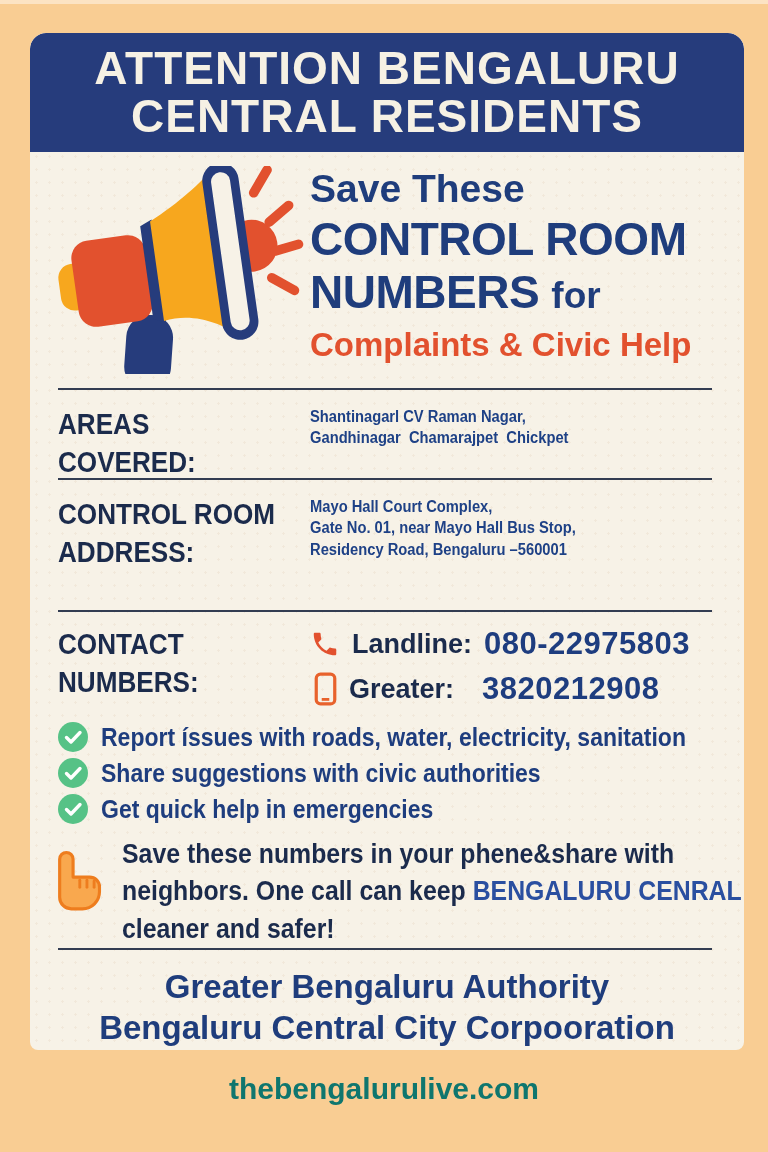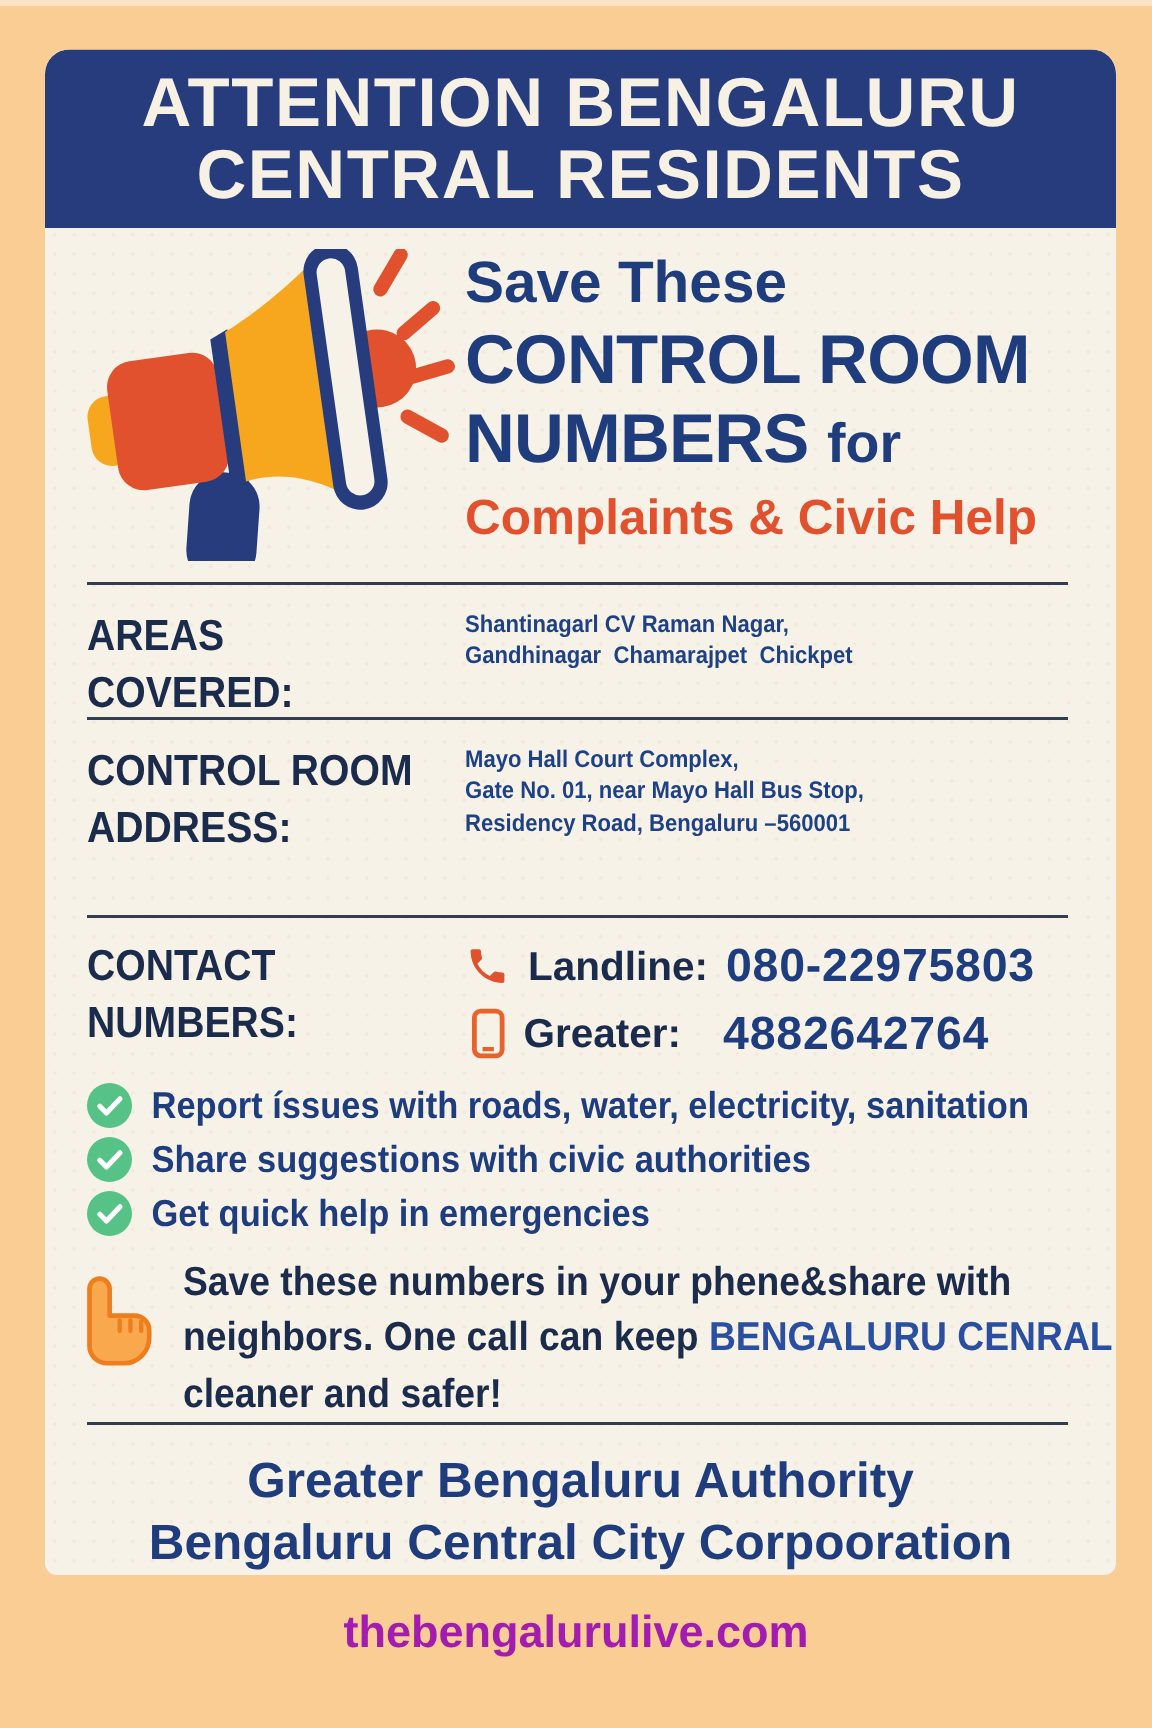--- a/index.html
+++ b/index.html
@@ -60,21 +60,21 @@
   .note { display:flex; height:126px; padding:14px 24px 0 20px; }
   .hand-icon { width:56px; height:68px; margin-top:12px; flex:none; }
   .note-text { margin-left:16px; font-size:27px; font-weight:bold; color:#1b2b4c; line-height:1.38; }
   .note-line { display:block; white-space:pre; transform:scaleX(0.92); transform-origin:0 50%; }
   .note-highlight { color:#2a4fa0; }
 
   .footer-org { height:112px; text-align:center; padding-top:16px; }
   .org-line { font-size:33px; font-weight:bold; color:#1f3d7c; line-height:1.25; }
 
   .website { position:absolute; left:0; right:0; top:1072px; text-align:center;
-    font-size:30px; font-weight:bold; color:#a21caf; }
+    font-size:30px; font-weight:bold; color:#0f766e; }
 </style>
 </head>
 <body>
 
 <div class="page">
   <div class="top-sheen"></div>
 
   <div class="card">
 
     <div class="banner">
@@ -152,21 +152,21 @@
           </svg>
           <span class="clabel">Landline:</span>
           <span class="cnum">080-22975803</span>
         </div>
         <div class="crow">
           <svg class="mobile-icon" viewBox="0 0 24 36" xmlns="http://www.w3.org/2000/svg">
             <rect x="2.2" y="2.2" width="19.6" height="31.6" rx="4.5" fill="none" stroke="#e8622c" stroke-width="3.4"></rect>
             <line x1="8" y1="29" x2="16" y2="29" stroke="#e8622c" stroke-width="3"></line>
           </svg>
           <span class="clabel">Greater:</span>
-          <span class="cnum mobile-num">4882642764</span>
+          <span class="cnum mobile-num">3820212908</span>
         </div>
       </div>
     </div>
 
     <div class="benefits">
       <div class="benefit">
         <svg class="check" viewBox="0 0 30 30" xmlns="http://www.w3.org/2000/svg">
           <circle cx="15" cy="15" r="15" fill="#56c286"></circle>
           <path d="M8.5,15.5 L13,20 L22,10.5" fill="none" stroke="#ffffff" stroke-width="3.4" stroke-linecap="round" stroke-linejoin="round"></path>
         </svg>

